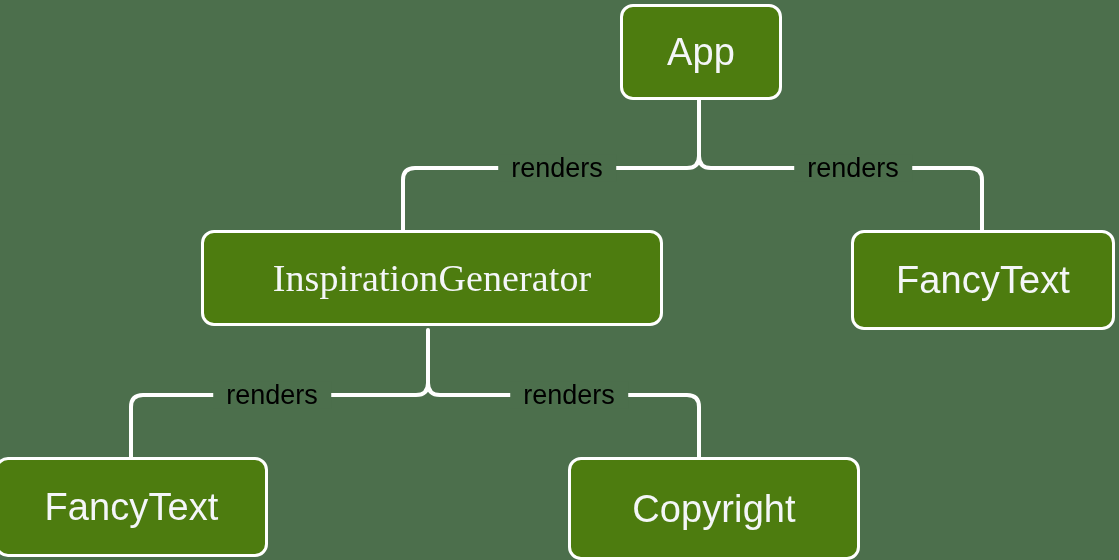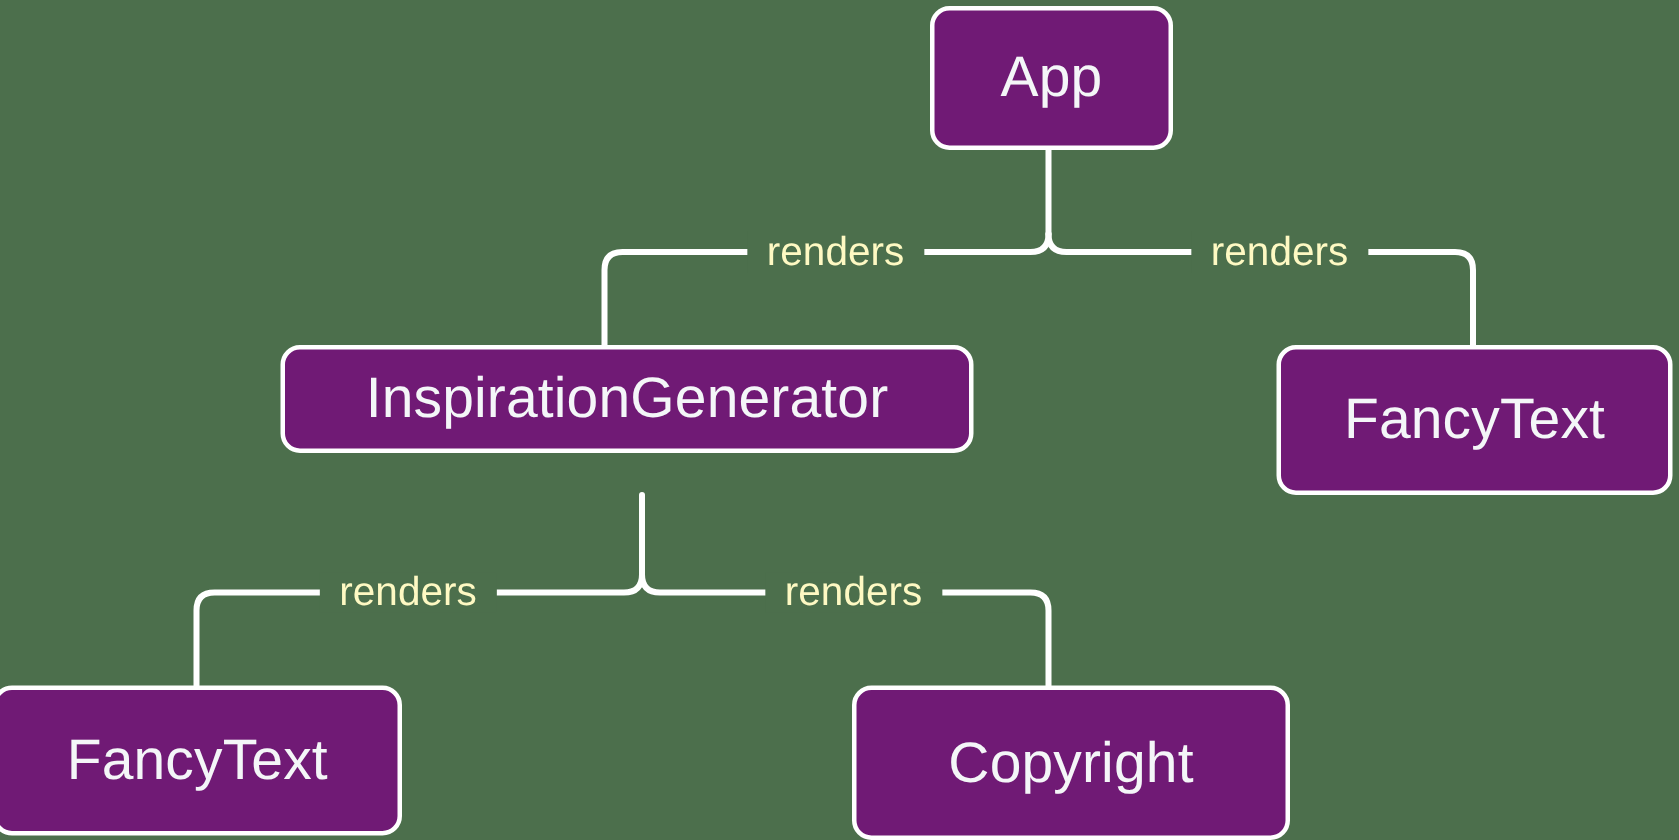--- a/index.html
+++ b/index.html
@@ -18,40 +18,40 @@
   #wires {
     position: absolute;
     left: 0;
     top: 0;
     width: 1119px;
     height: 560px;
   }
   .node {
     position: absolute;
     box-sizing: border-box;
-    background: #701a75;
+    background: #4d7c0f;
     border: 3px solid #ffffff;
     border-radius: 13px;
     color: #f4f6f8;
     display: flex;
     align-items: center;
     justify-content: center;
     font-size: 38px;
     font-weight: 400;
     letter-spacing: 0.1px;
     white-space: nowrap;
     z-index: 2;
   }
   .node-label {
     display: block;
     line-height: 1;
   }
   .edge-label {
     position: absolute;
-    color: #fef9c3;
+    color: #000000;
     font-size: 27px;
     line-height: 1;
     white-space: nowrap;
     transform: translate(-50%, -50%);
     z-index: 3;
     background: #4c6f4c;
     padding: 0 13px;
   }
 </style>
 </head>
@@ -67,21 +67,21 @@
 
     <path d="M 428 330 L 428 383"></path>
     <path d="M 428 383 Q 428 395 416 395 L 143 395 Q 131 395 131 407 L 131 457"></path>
     <path d="M 428 383 Q 428 395 440 395 L 687 395 Q 699 395 699 407 L 699 457"></path>
   </svg>
 
   <div class="node" style="left:620px; top:4px; width:162px; height:96px;">
     <span class="node-label">App</span>
   </div>
 
-  <div class="node" style="left:187px; top:230px; width:462px; height:72px;">
+  <div class="node" style="left:201px; top:230px; width:462px; height:96px;font-family:Liberation Serif, serif;">
     <span class="node-label">InspirationGenerator</span>
   </div>
 
   <div class="node" style="left:851px; top:230px; width:264px; height:100px;">
     <span class="node-label">FancyText</span>
   </div>
 
   <div class="node" style="left:-5px; top:457px; width:273px; height:100px;">
     <span class="node-label">FancyText</span>
   </div>

